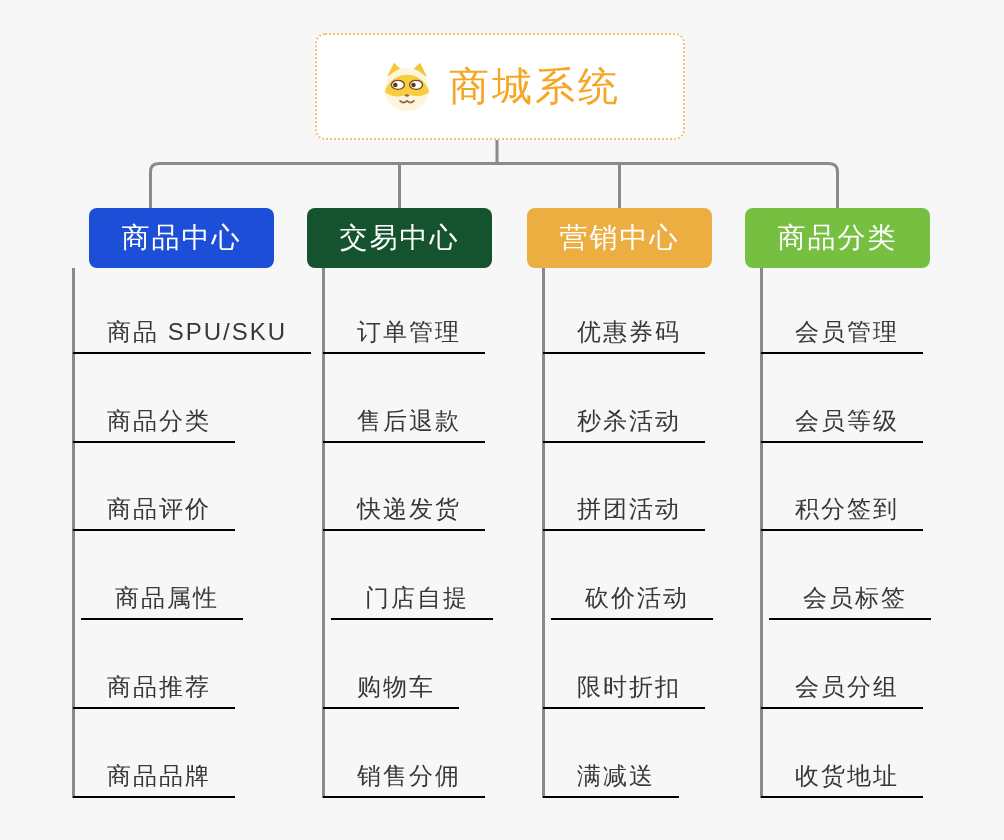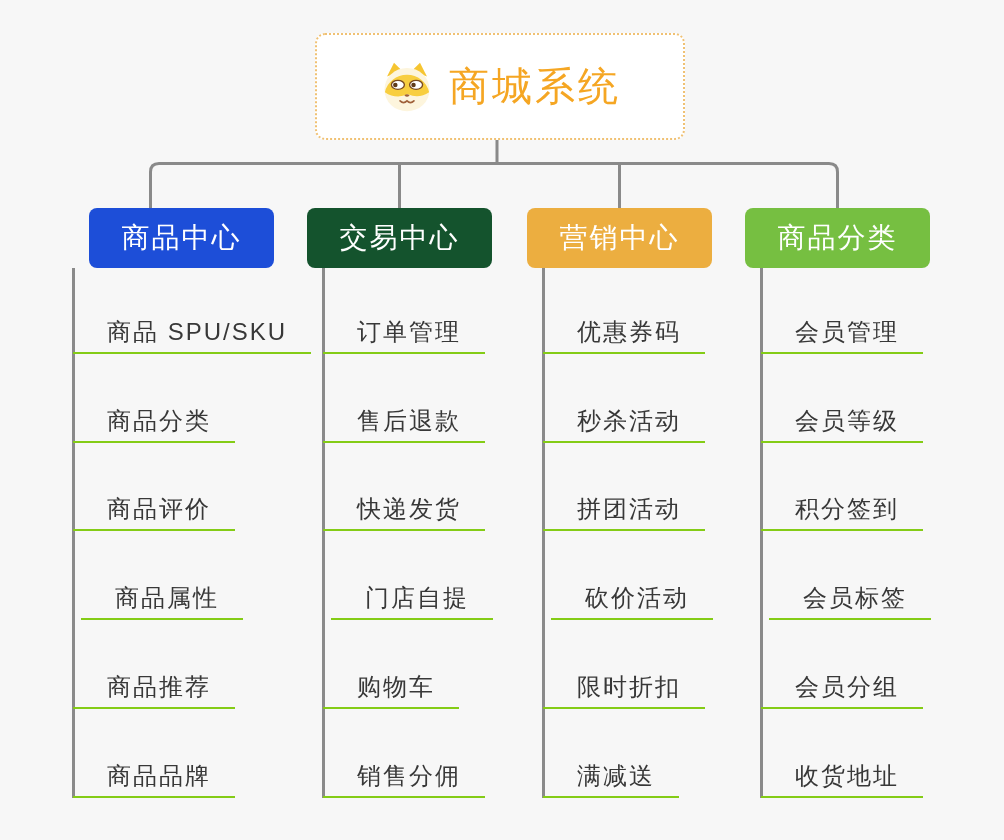--- a/index.html
+++ b/index.html
@@ -29,21 +29,21 @@
     position:absolute;left:0;top:0;width:185px;height:60px;border-radius:8px;
     display:flex;align-items:center;justify-content:center;
     color:#ffffff;font-size:28px;letter-spacing:2px;
   }
   .col-line{
     position:absolute;left:15px;top:60px;width:3px;height:530px;background:#8a8a8a;
   }
   .leaf{
     position:absolute;left:16px;white-space:nowrap;
     font-size:24px;letter-spacing:2px;color:#383838;line-height:26px;
-    padding:0 24px 7px 34px;border-bottom:2px solid #84cc16;
+    padding:0 24px 7px 34px;border-bottom:2px solid #000000;
   }
   .row-0{top:111px;} .row-1{top:200px;} .row-2{top:288px;}
   .row-3{top:377px;margin-left:8px;} .row-4{top:466px;} .row-5{top:555px;}
 </style>
 </head>
 <body>
 
 <div class="stage">
 
   <svg class="connectors" width="1004" height="840" viewBox="0 0 1004 840">

